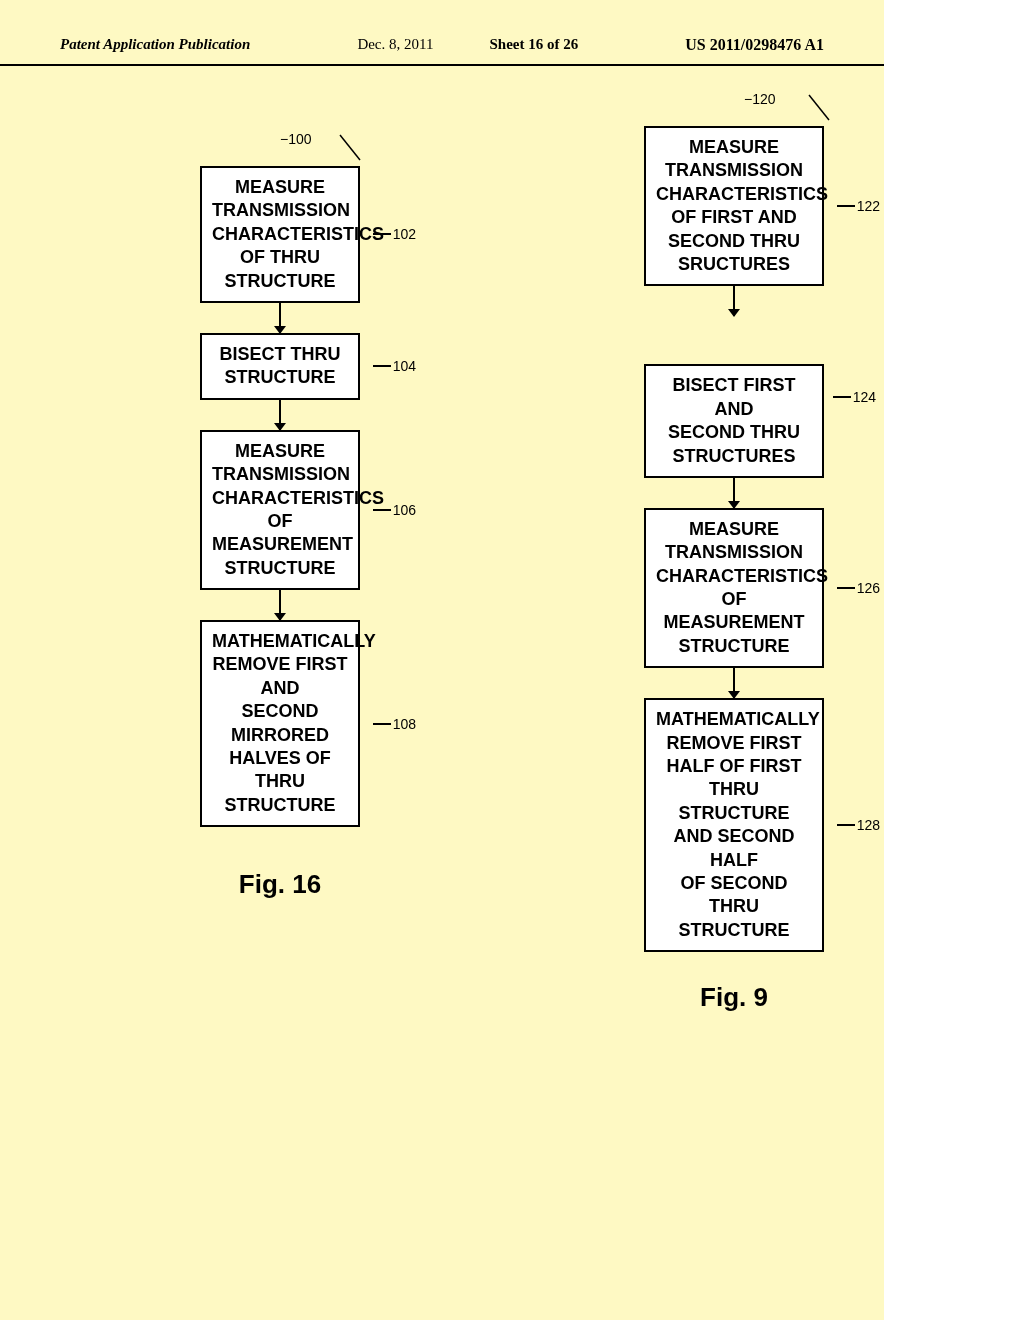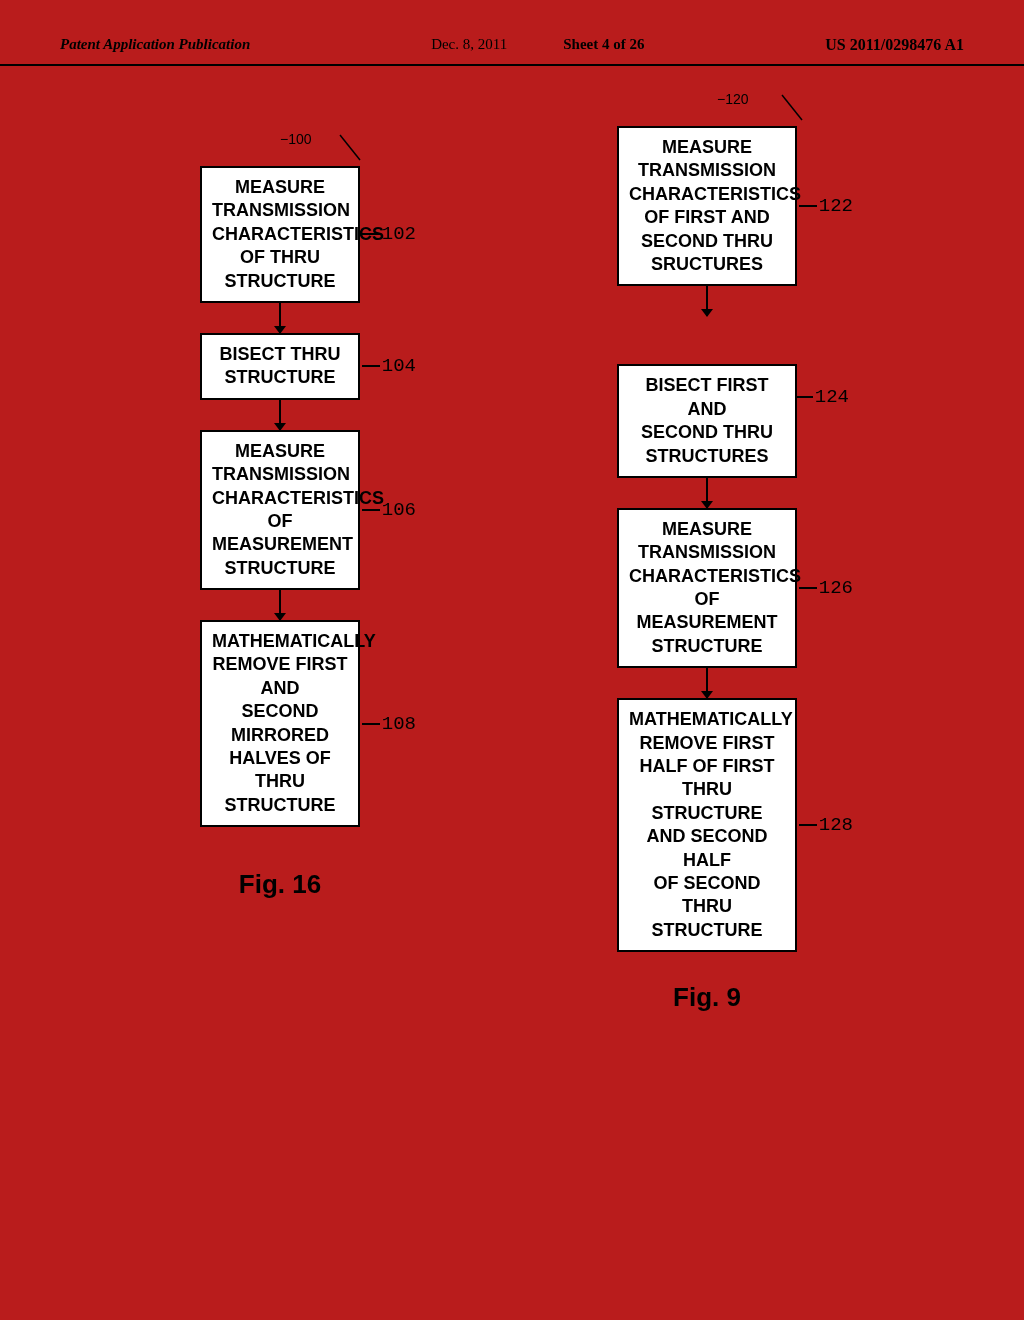--- a/index.html
+++ b/index.html
@@ -5,23 +5,23 @@
     * { margin: 0; padding: 0; box-sizing: border-box; }
     body {
       background: #fff;
       font-family: 'Times New Roman', Times, serif;
       width: 1024px;
       min-height: 1320px;
       position: relative;
       overflow-x: hidden;
     }
     .page {
-      width: 1024px;
+      width: 884px;
       min-height: 1320px;
-      background: #b91c1c;
+      background: #fef9c3;
       padding: 0;
       position: relative;
     }
     
     .header {
       display: flex;
       justify-content: space-between;
       align-items: flex-start;
       padding: 36px 60px 0 60px;
       border-bottom: 2px solid #000;
@@ -56,21 +56,21 @@
       display: flex;
       flex-direction: column;
       align-items: center;
       position: relative;
     }
     
     .right-diagram {
       flex: 1;
       display: flex;
       flex-direction: column;
-      align-items: center;
+      align-items: flex-end;
       position: relative;
     }
     .flow-box {
       border: 2px solid #000;
       text-align: center;
       font-family: Arial, Helvetica, sans-serif;
       font-size: 18px;
       font-weight: bold;
       padding: 8px 10px;
       background: #fff;
@@ -105,22 +105,22 @@
       position: relative;
       display: flex;
       align-items: center;
       justify-content: center;
     }
     .box-ref {
       position: absolute;
       right: -56px;
       top: 50%;
       transform: translateY(-50%);
-      font-family: Liberation Mono, monospace;
-      font-size: 19px;
+      font-family: Liberation Sans, sans-serif;
+      font-size: 14px;
       display: flex;
       align-items: center;
       white-space: nowrap;
     }
     .box-ref-line {
       display: inline-block;
       width: 18px;
       height: 2px;
       background: #000;
       margin-right: 2px;
@@ -145,21 +145,21 @@
   </style>
 </head>
 <body>
 
 <div class="page">
 
   <div class="header">
     <div class="header-left">Patent Application Publication</div>
     <div style="display:flex; gap: 56px; align-items:flex-end;">
       <div class="header-date">Dec. 8, 2011</div>
-      <div class="header-sheet">Sheet 4 of 26</div>
+      <div class="header-sheet">Sheet 16 of 26</div>
     </div>
     <div class="header-right">US 2011/0298476 A1</div>
   </div>
 
   <div class="content">
 
     <div class="left-diagram">
       <div class="left-flow-wrap">
 
         <div style="position:relative; width:160px; margin-bottom:0;">

